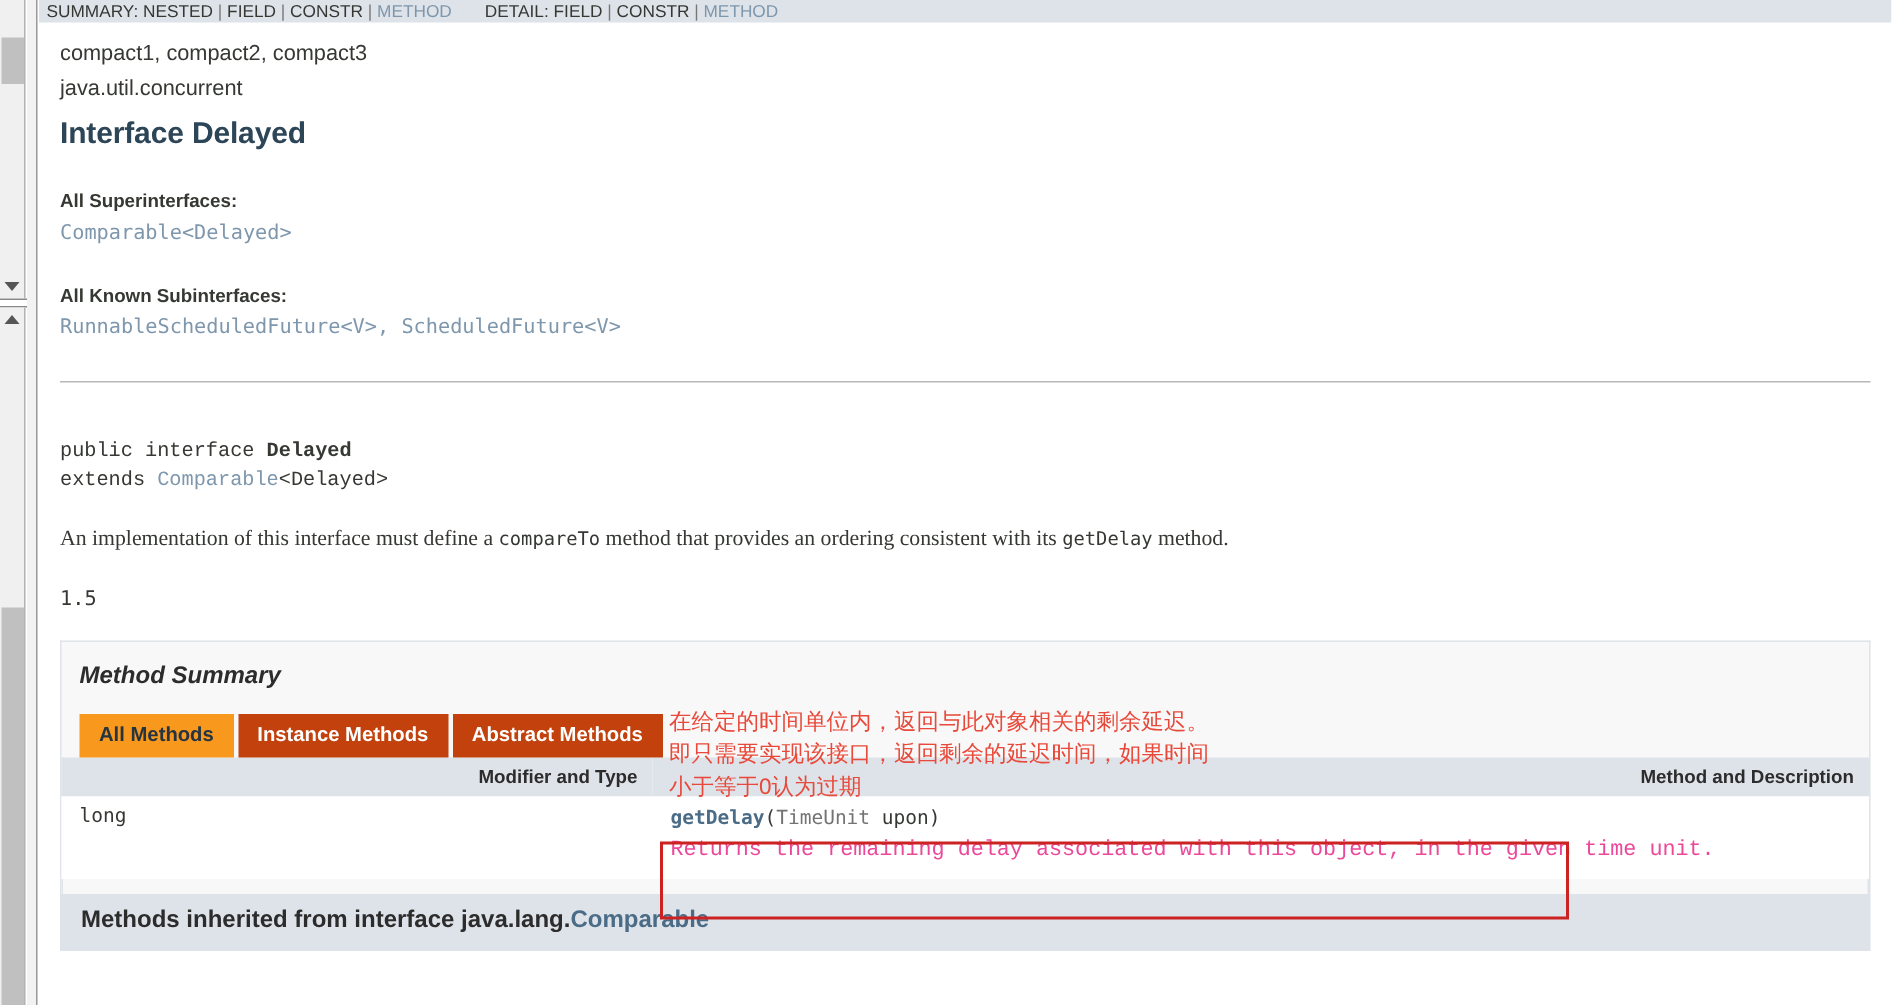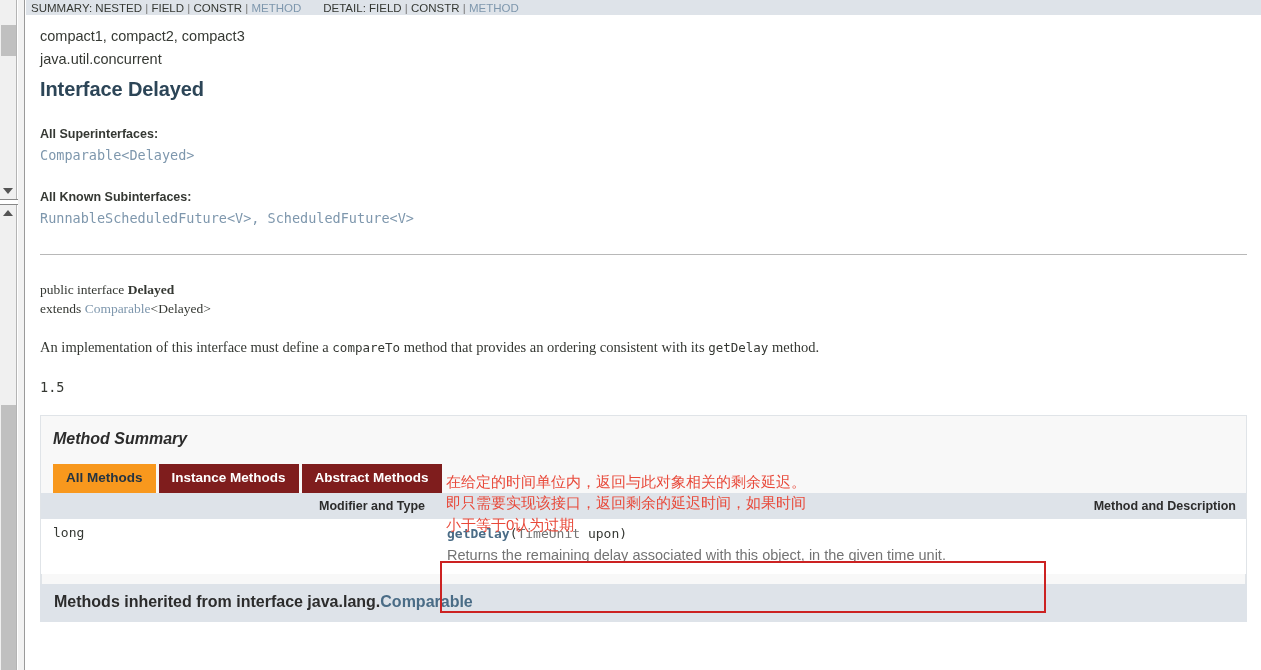--- a/index.html
+++ b/index.html
@@ -139,24 +139,24 @@
   .desc-value .plain { color: #7e97ad; }
   a.jlink { color: #7e97ad; text-decoration: none; }
 
   hr.rule {
     border: 0;
     border-top: 1px solid #b8b8b8;
     margin: 28px 0 0 0;
   }
 
   pre.decl {
-    font-family: Liberation Serif, serif;
+    font-family: Liberation Mono, monospace;
     font-size: 13.5px;
     color: #353833;
-    margin: 25px 0 0 0;
+    margin: 37px 0 0 0;
     line-height: 1.42;
     white-space: pre;
   }
   pre.decl b { font-weight: bold; color: #353833; }
 
   p.block {
     font-family: "Liberation Serif", serif;
     font-size: 14.5px;
     color: #353833;
     margin: 20px 0 0 0;
@@ -201,21 +201,21 @@
   .tabs {
     display: flex;
     margin: 16px 0 0 12px;
     font-size: 13.5px;
     font-weight: bold;
   }
   .tab {
     padding: 7px 13px 8px 13px;
     margin-right: 3px;
     color: #ffffff;
-    background: #7f1d1d;
+    background: #c2410c;
     white-space: nowrap;
     line-height: 1.05;
   }
   .tab.active {
     background: #f8981d;
     color: #253441;
   }
 
   table.summary-table {
     border-collapse: collapse;
@@ -247,23 +247,23 @@
   td.col-last { padding-left: 10px; }
   .member-sig {
     font-family: "DejaVu Sans Mono", monospace;
     font-size: 13px;
     line-height: 1.35;
   }
   .member-sig a.mname { color: #4a6c86; font-weight: bold; text-decoration: none; }
   .member-sig a.tname { color: #737373; text-decoration: none; }
   .member-sig .param { color: #353833; }
   .member-desc {
-    font-family: Liberation Sans, sans-serif;
+    font-family: Liberation Mono, monospace;
     font-size: 14.5px;
-    color: #737373;
+    color: #ec4899;
     margin-top: 3px;
     line-height: 1.25;
   }
 
   .table-tail {
     height: 10px;
     background: #f8f8f8;
     border-left: 1px solid #e0e4e8;
     border-right: 1px solid #e0e4e8;
   }

